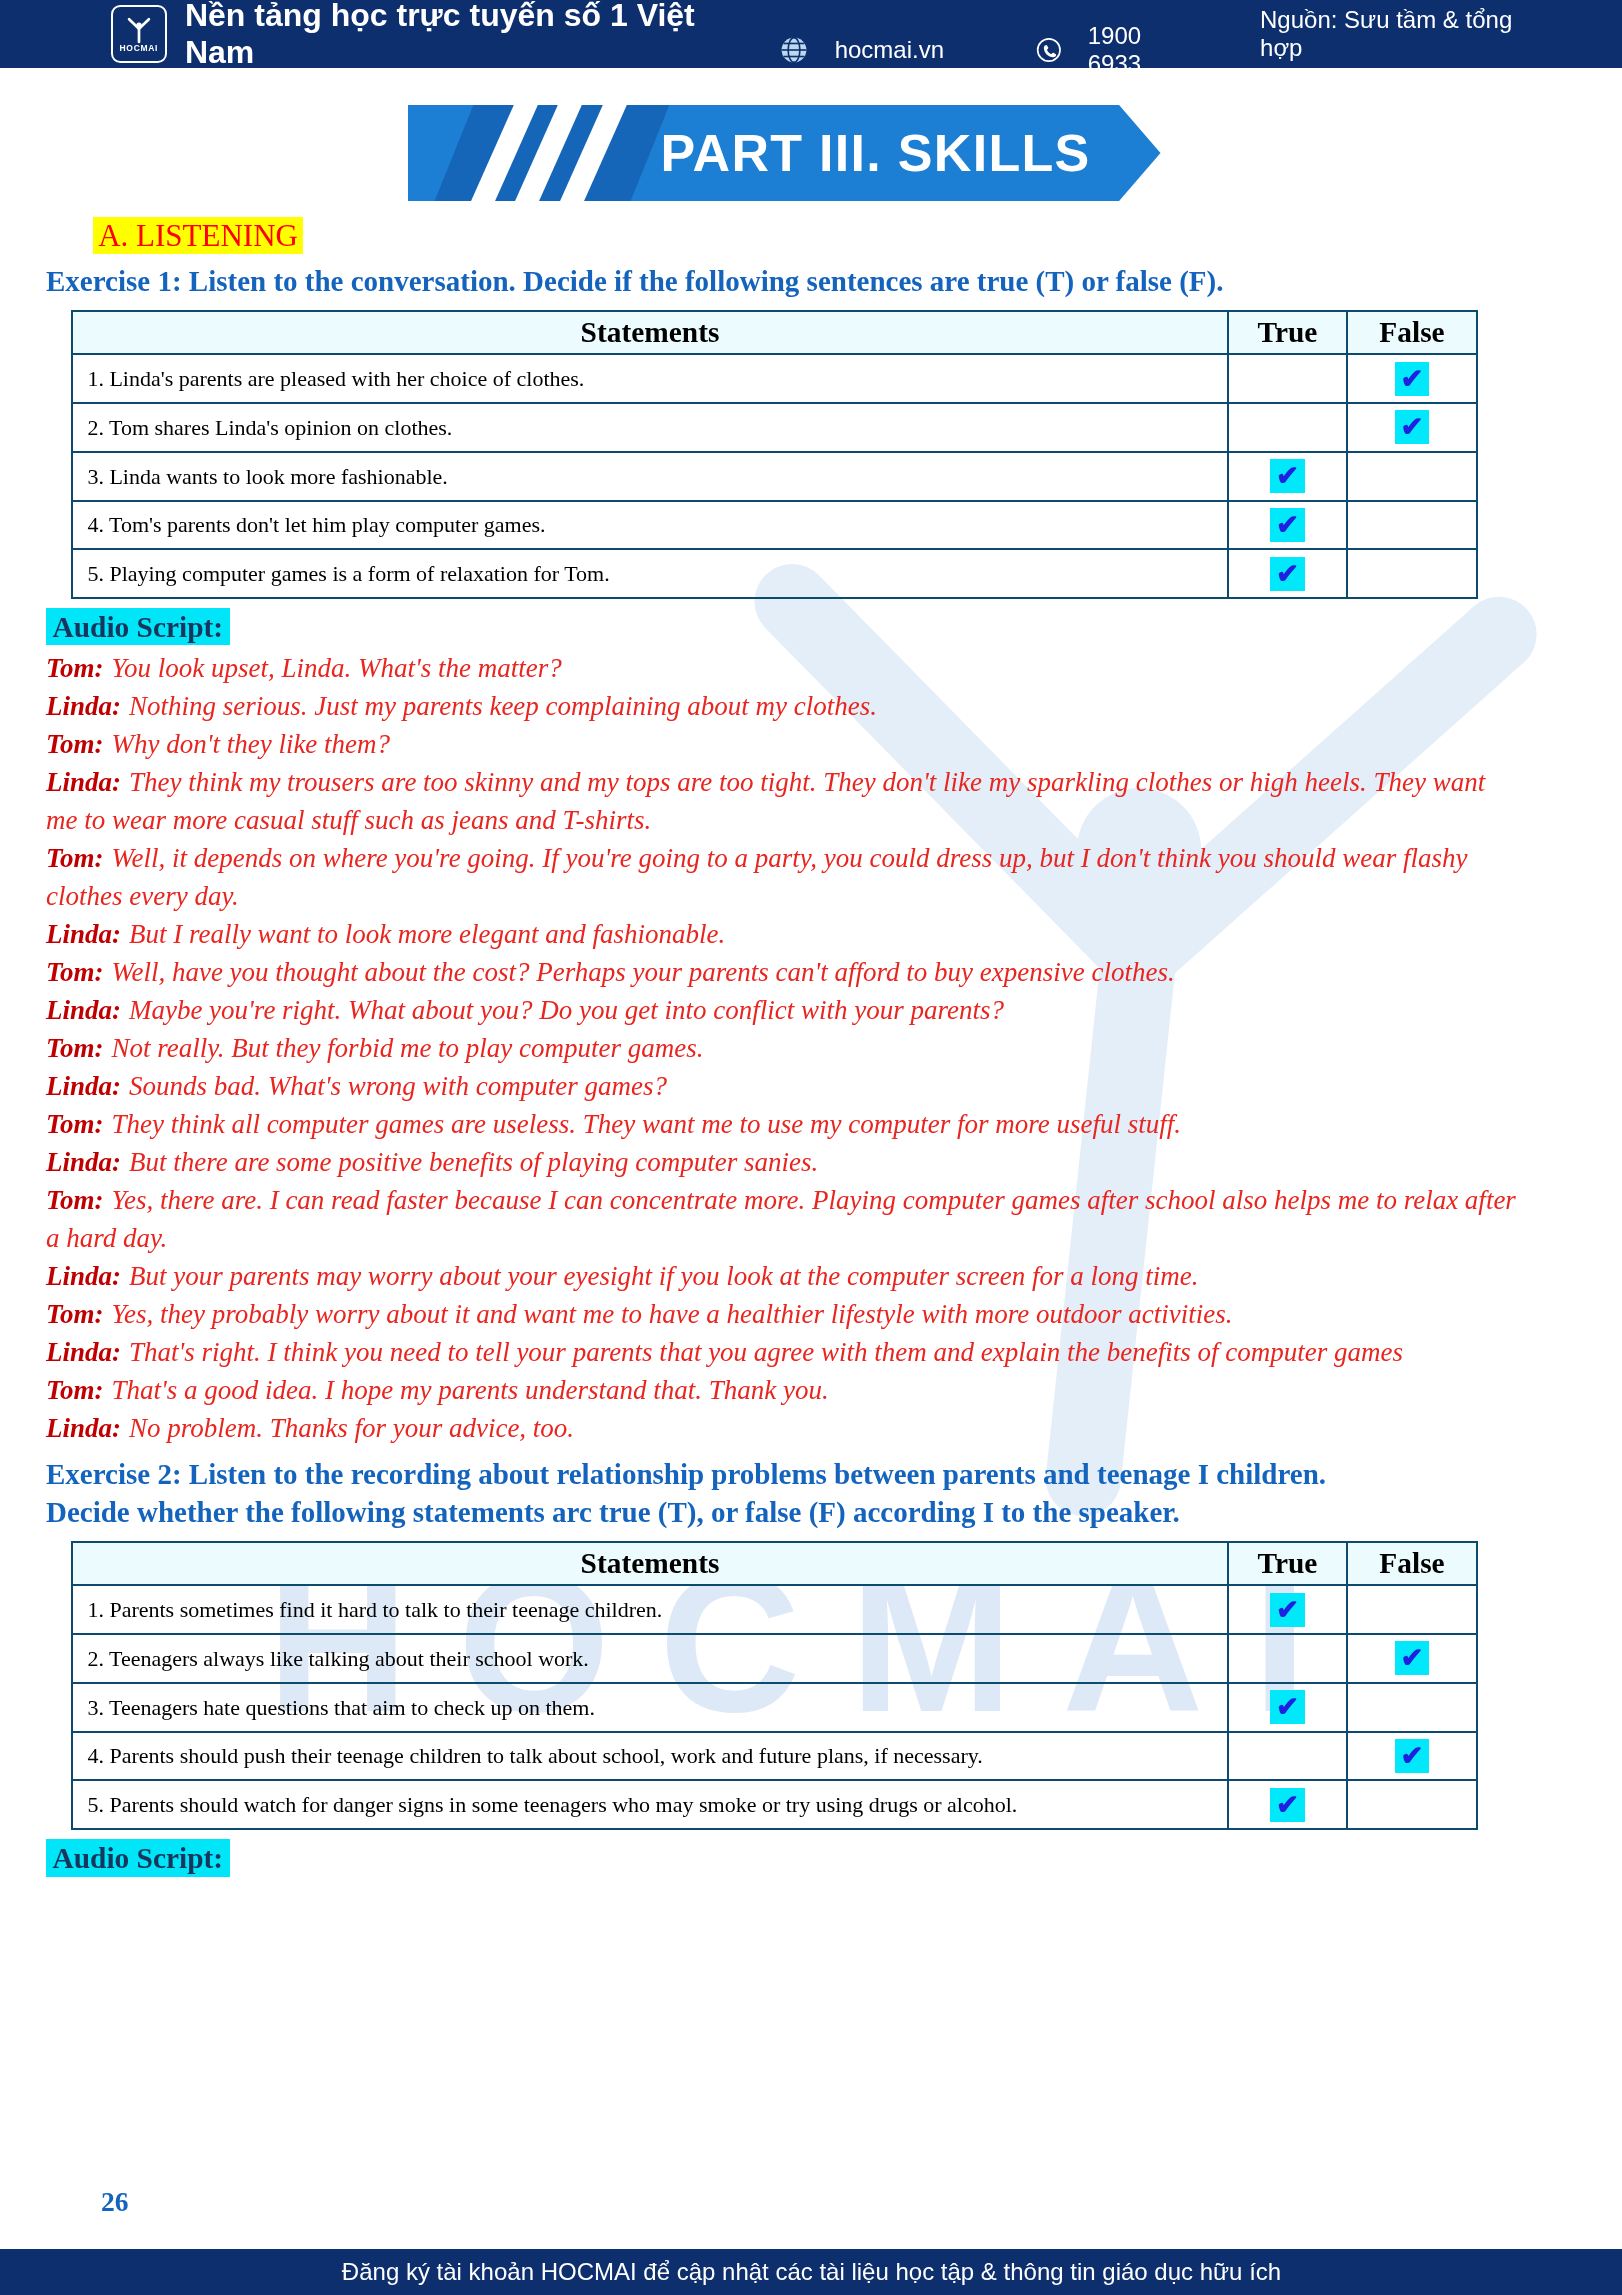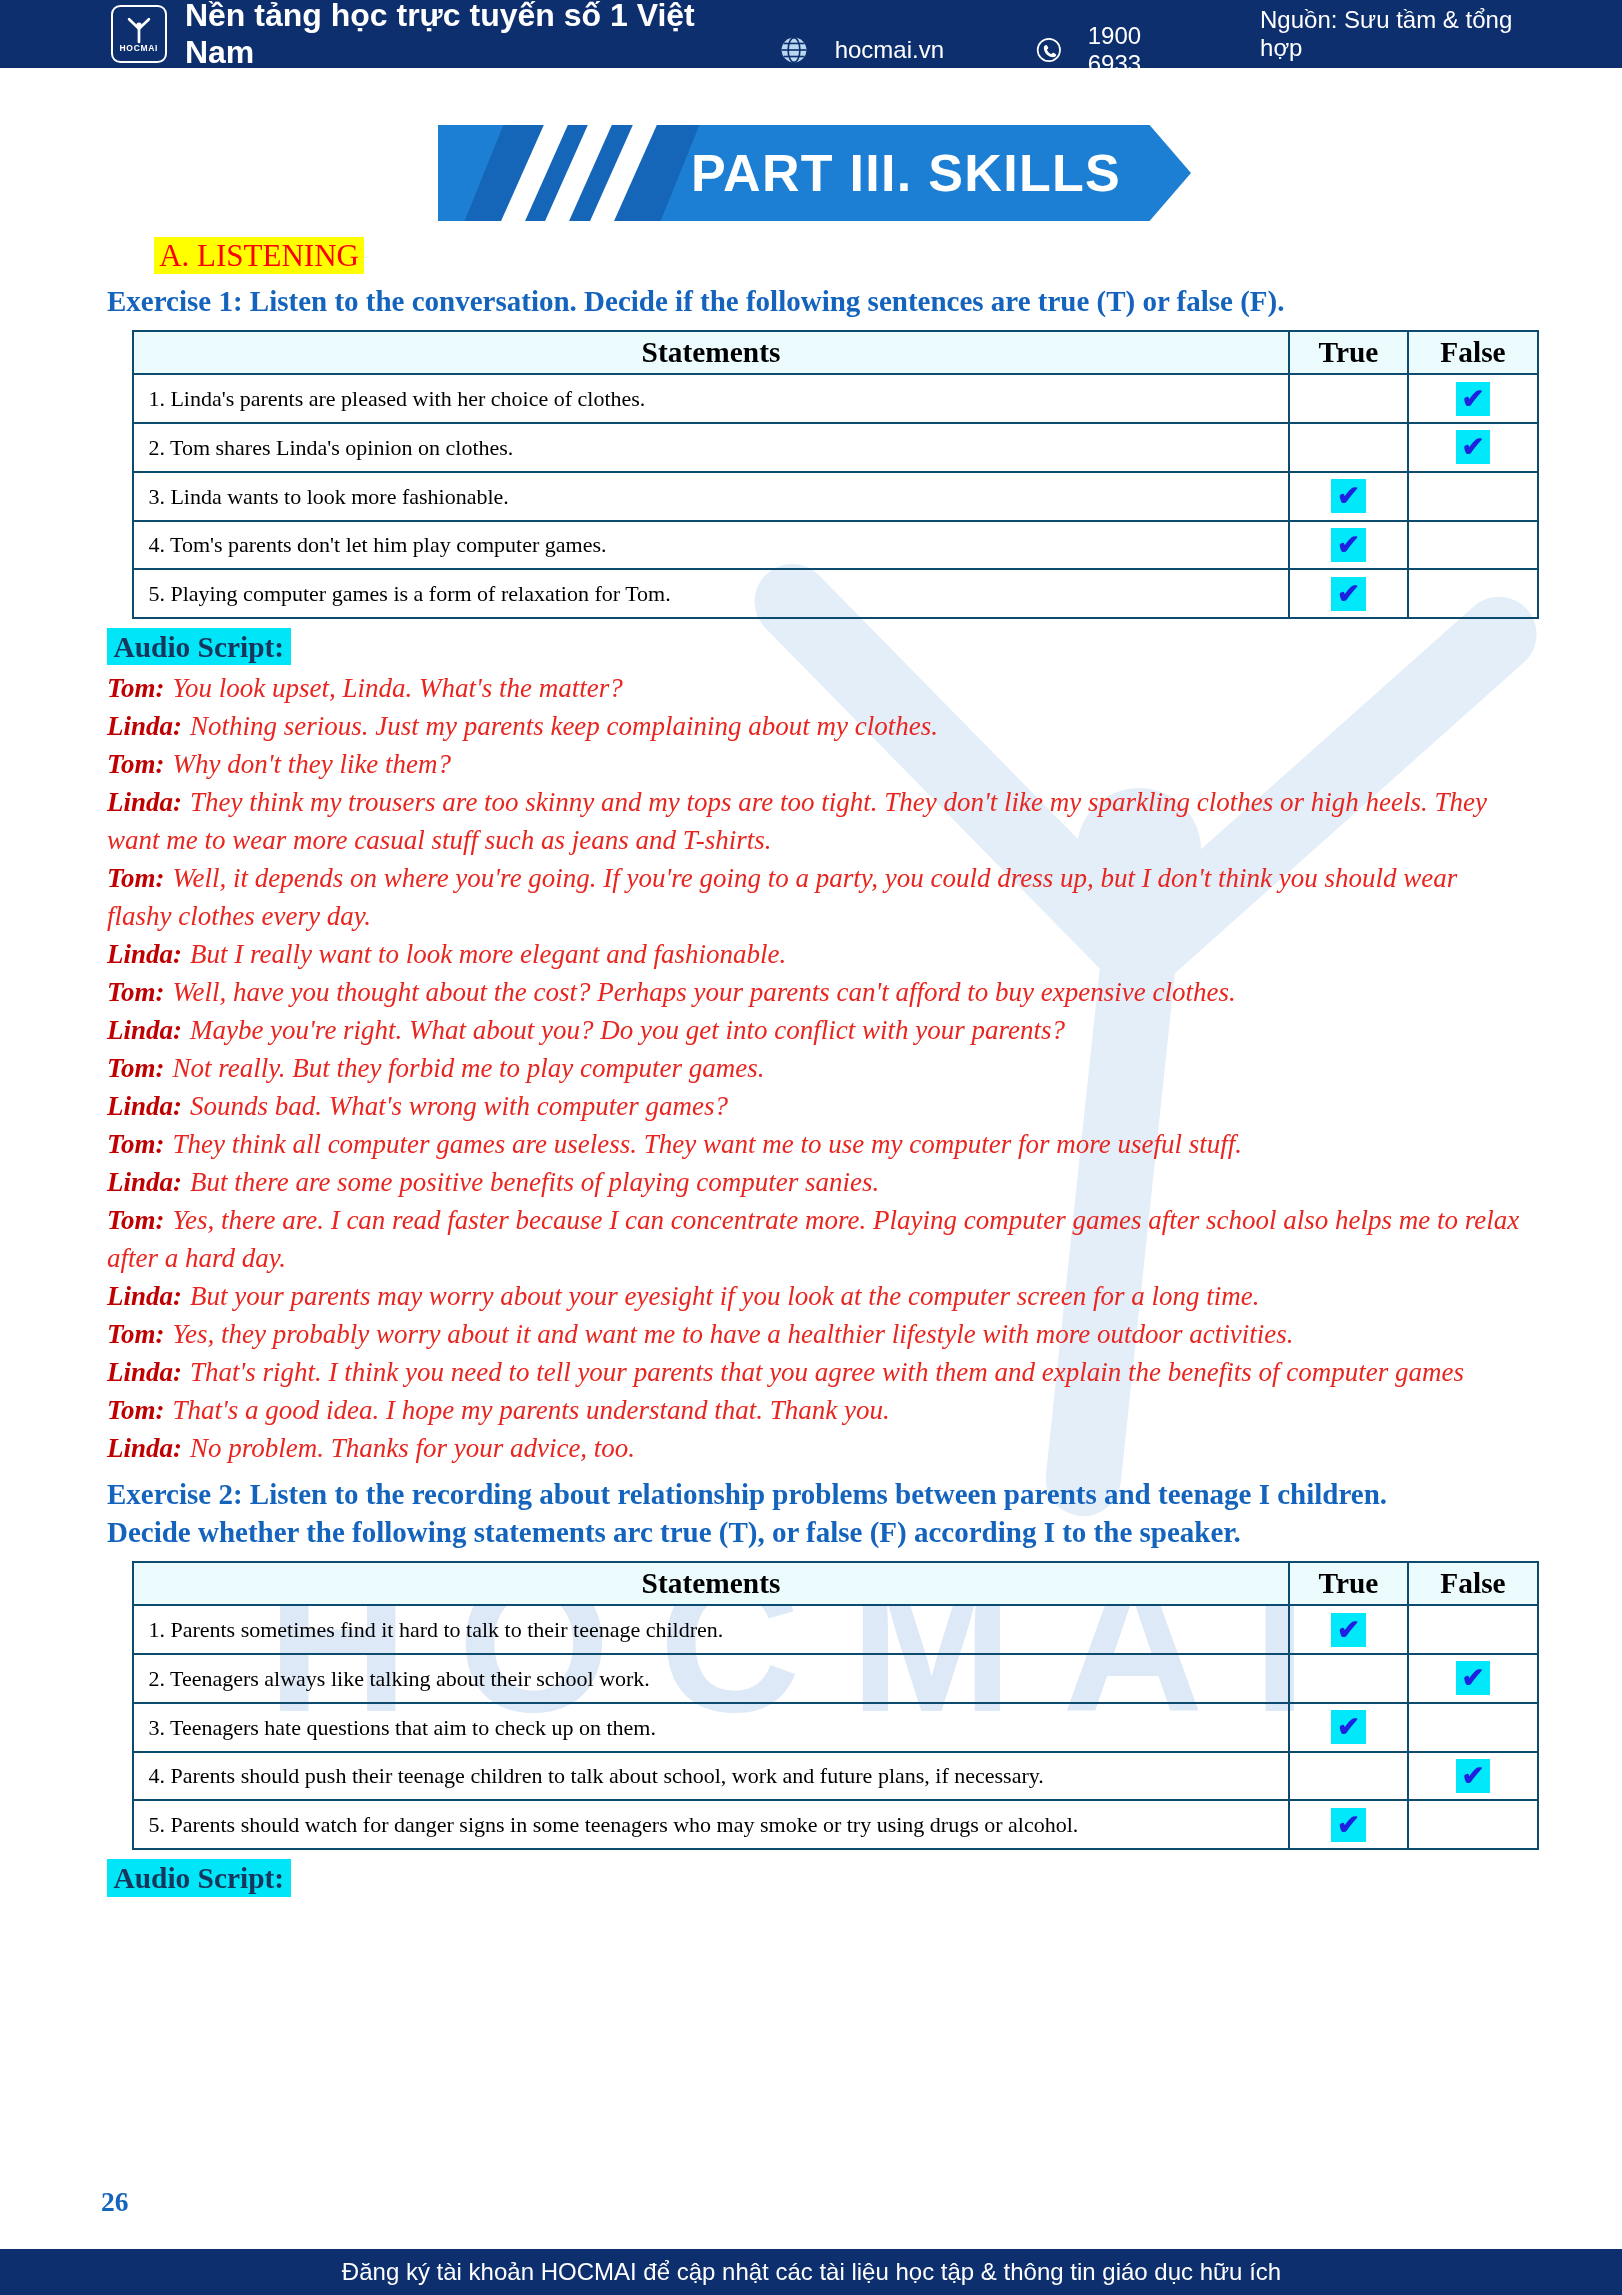--- a/index.html
+++ b/index.html
@@ -30,21 +30,21 @@
 
   
   .footerbar { position:absolute; bottom:0; left:0; right:0; height:46px; background:#0e2f6e;
                color:#ffffff; display:flex; align-items:center; justify-content:center;
                font-family:"Liberation Sans", sans-serif; font-size:24px; z-index:3; }
 
   .pagenum { position:absolute; left:101px; bottom:77px; color:#1464be; font-weight:bold;
              font-size:27.5px; z-index:2; }
 
   
-  .content { position:relative; z-index:1; padding:105px 101px 0 107px;margin-top:20px; }
+  .content { position:relative; z-index:1; padding:105px 101px 0 46px; }
 
   .banner { position:relative; width:753px; height:96px; margin:0 auto; background:#1d7fd4;
             clip-path:polygon(0 0, 94.5% 0, 100% 50%, 94.5% 100%, 0 100%);
             display:flex; align-items:center; justify-content:center; padding-left:183px; }
   .banner .flag { position:absolute; left:46px; top:0; width:196px; height:96px;
                   background:#1566b8; transform:skewX(-22deg); }
   .banner .stripe { position:absolute; top:-13px; width:23.6px; height:124px; background:#ffffff;
                     transform:skewX(-24deg); }
   .s1 { left:84px; } .s2 { left:128px; } .s3 { left:173px; }
   .banner-title { position:relative; color:#ffffff; font-family:"Liberation Sans", sans-serif;

